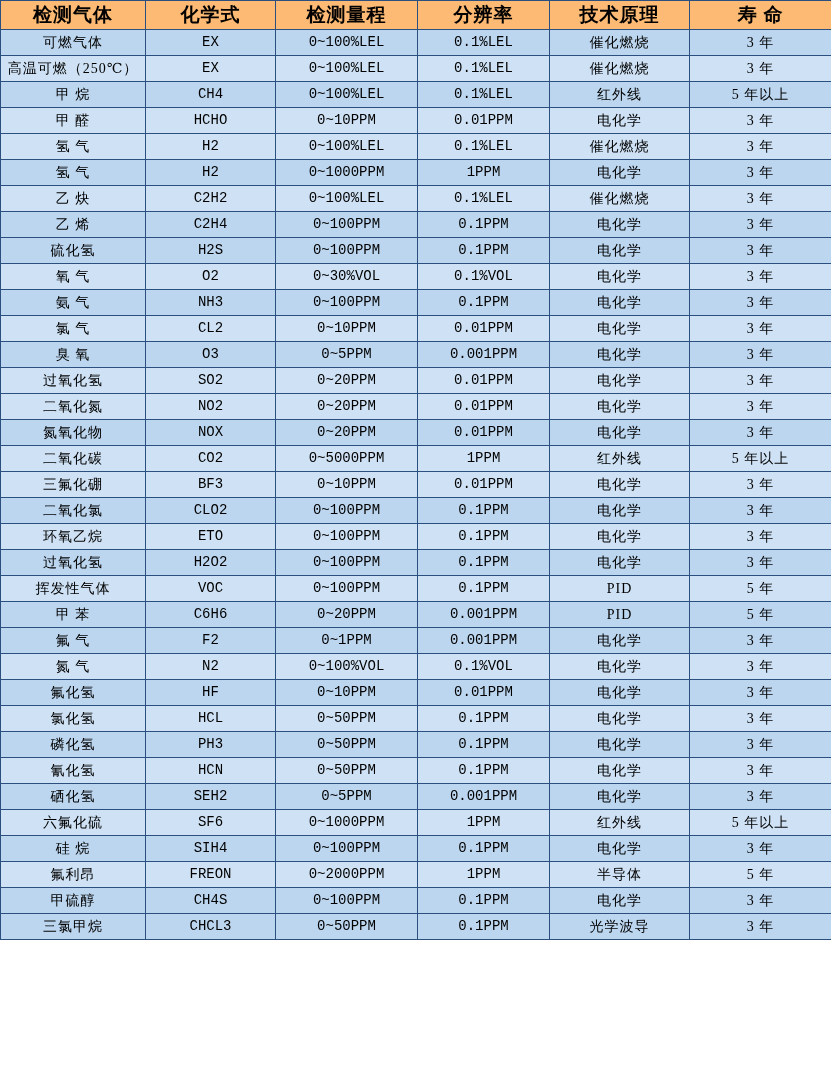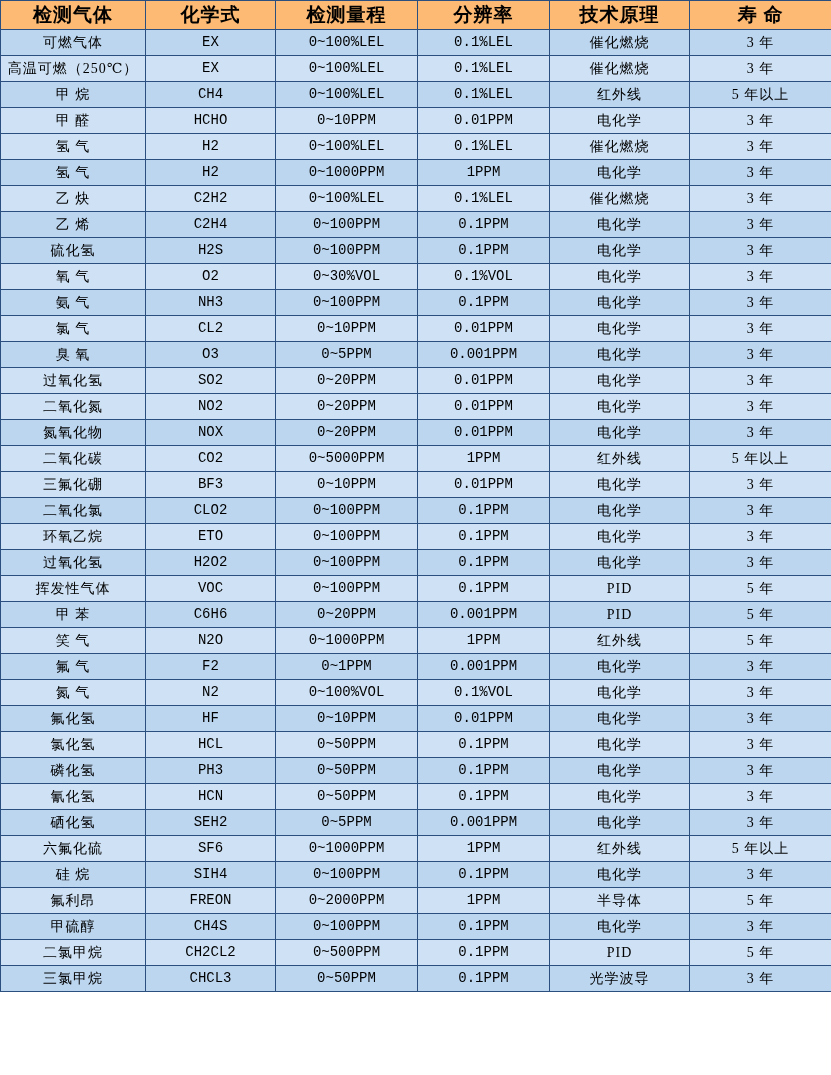--- a/index.html
+++ b/index.html
@@ -271,28 +271,20 @@
           <td class="name">5 年</td>
         </tr>
         <tr>
           <td class="name">甲 苯</td>
           <td class="latin">C6H6</td>
           <td class="range">0~20PPM</td>
           <td class="res">0.001PPM</td>
           <td class="name">PID</td>
           <td class="name">5 年</td>
         </tr>
-        <tr class="alt">
-          <td class="name">笑 气</td>
-          <td class="latin">N2O</td>
-          <td class="range">0~1000PPM</td>
-          <td class="res">1PPM</td>
-          <td class="name">红外线</td>
-          <td class="name">5 年</td>
-        </tr>
         <tr>
           <td class="name">氟 气</td>
           <td class="latin">F2</td>
           <td class="range">0~1PPM</td>
           <td class="res">0.001PPM</td>
           <td class="name">电化学</td>
           <td class="name">3 年</td>
         </tr>
         <tr class="alt">
           <td class="name">氮 气</td>
@@ -367,28 +359,20 @@
           <td class="name">5 年</td>
         </tr>
         <tr>
           <td class="name">甲硫醇</td>
           <td class="latin">CH4S</td>
           <td class="range">0~100PPM</td>
           <td class="res">0.1PPM</td>
           <td class="name">电化学</td>
           <td class="name">3 年</td>
         </tr>
-        <tr class="alt">
-          <td class="name">二氯甲烷</td>
-          <td class="latin">CH2CL2</td>
-          <td class="range">0~500PPM</td>
-          <td class="res">0.1PPM</td>
-          <td class="name">PID</td>
-          <td class="name">5 年</td>
-        </tr>
         <tr>
           <td class="name">三氯甲烷</td>
           <td class="latin">CHCL3</td>
           <td class="range">0~50PPM</td>
           <td class="res">0.1PPM</td>
           <td class="name">光学波导</td>
           <td class="name">3 年</td>
         </tr>
       </tbody>
   </table>

